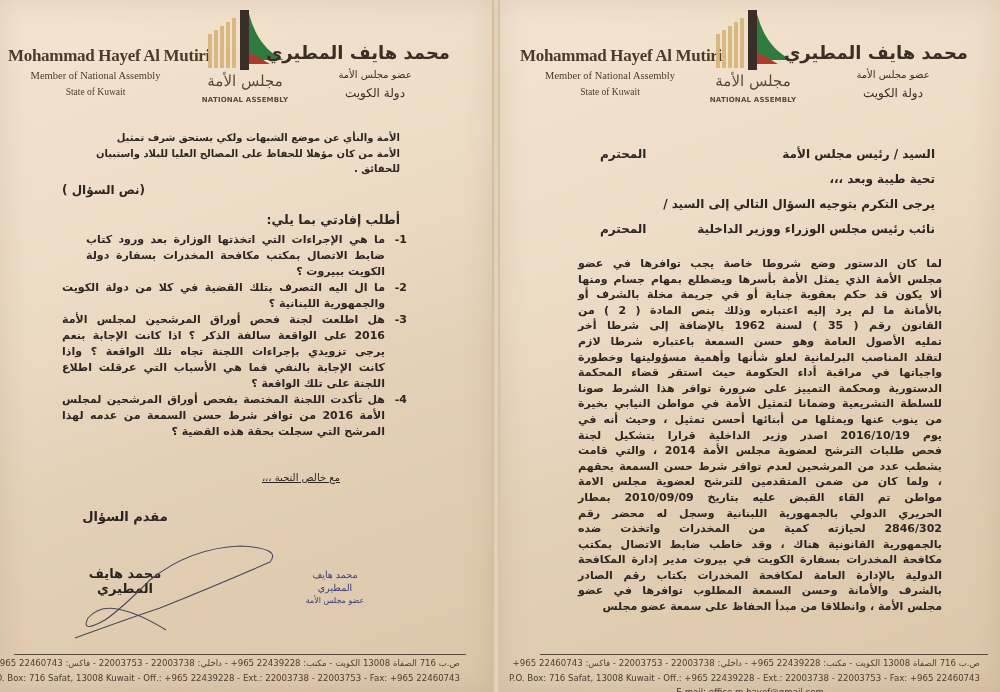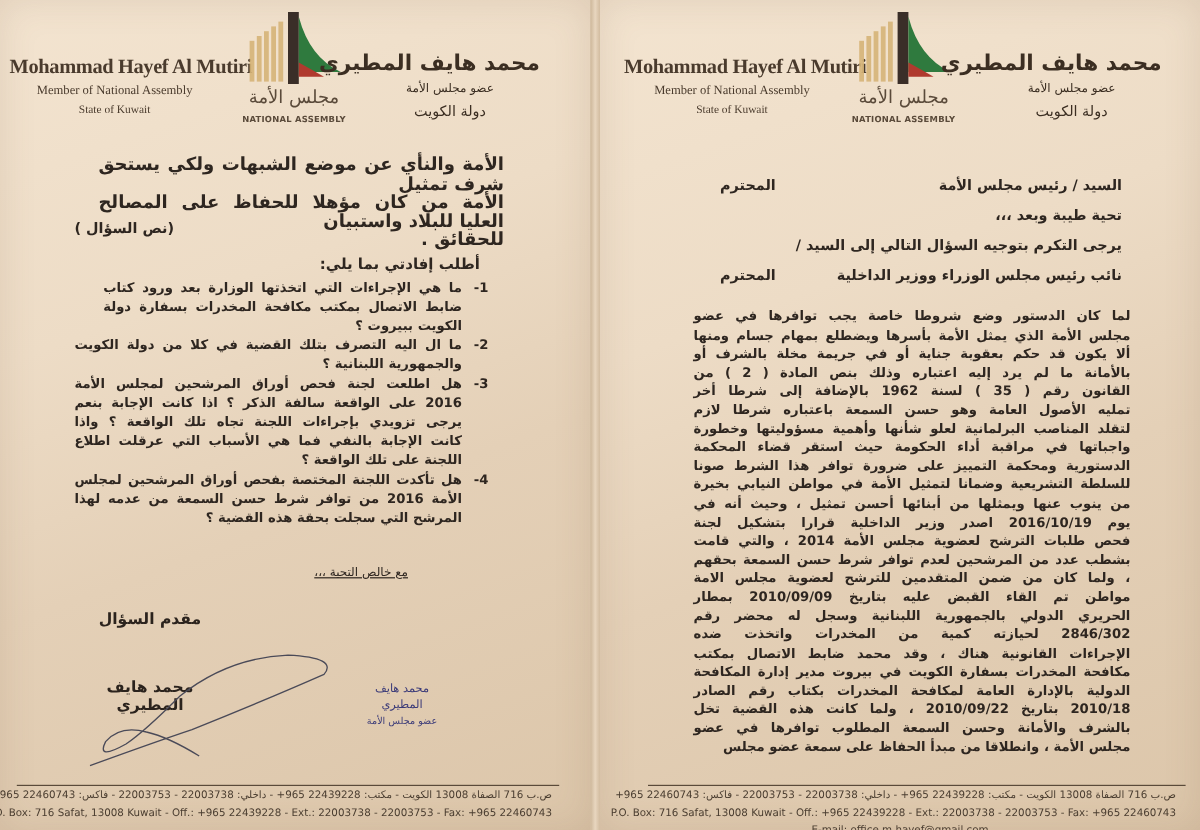--- a/index.html
+++ b/index.html
@@ -66,21 +66,21 @@
       <div class="ar">مجلس الأمة</div>
       <div class="en">NATIONAL ASSEMBLY</div>
     </div>
     <div class="hdr-ar" style="left:300px; width:150px;">
       <div class="name">محمد هايف المطيري</div>
       <div class="sub">عضو مجلس الأمة</div>
       <div class="sub2">دولة الكويت</div>
     </div>
   </div>
 
-  <div class="txt bold" style="left:62px; width:338px; top:130px; font-size:15px; line-height:15.5px; text-align-last:right;margin-left:20px;">
+  <div class="txt bold" style="left:62px; width:338px; top:130px; font-size:10px; line-height:15.5px; text-align-last:right;">
     <p>الأمة والنأي عن موضع الشبهات ولكي يستحق شرف تمثيل</p>
     <p>الأمة من كان مؤهلا للحفاظ على المصالح العليا للبلاد واستبيان</p>
     <p>للحقائق .</p>
   </div>
 
   <div class="txt bold" style="left:62px; width:338px; top:183px; text-align:left; font-size:12px;">(نص السؤال )</div>
   <div class="txt bold" style="left:62px; width:338px; top:212px; text-align:right; font-size:12.5px;">أطلب إفادتي بما يلي:</div>
 
   <div class="txt bold" style="left:62px; width:345px; top:232px; font-size:11px; line-height:16px;">
     <div style="display:flex;">
@@ -194,24 +194,23 @@
     <p>الدستورية ومحكمة التمييز على ضرورة توافر هذا الشرط صونا</p>
     <p>للسلطة التشريعية وضمانا لتمثيل الأمة في مواطن النيابي بخيرة</p>
     <p>من ينوب عنها ويمثلها من أبنائها أحسن تمثيل ، وحيث أنه في</p>
     <p>يوم 2016/10/19 اصدر وزير الداخلية قرارا بتشكيل لجنة</p>
     <p>فحص طلبات الترشح لعضوية مجلس الأمة 2014 ، والتي قامت</p>
     <p>بشطب عدد من المرشحين لعدم توافر شرط حسن السمعة بحقهم</p>
     <p>، ولما كان من ضمن المتقدمين للترشح لعضوية مجلس الامة</p>
     <p>مواطن تم القاء القبض عليه بتاريخ 2010/09/09 بمطار</p>
     <p>الحريري الدولي بالجمهورية اللبنانية وسجل له محضر رقم</p>
     <p>2846/302 لحيازته كمية من المخدرات واتخذت ضده</p>
-    <p>الإجراءات القانونية هناك ، وقد محمد ضابط الاتصال بمكتب</p>
+    <p>بالجمهورية القانونية هناك ، وقد خاطب ضابط الاتصال بمكتب</p>
     <p>مكافحة المخدرات بسفارة الكويت في بيروت مدير إدارة المكافحة</p>
     <p>الدولية بالإدارة العامة لمكافحة المخدرات بكتاب رقم الصادر</p>
-    <p>2010/18 بتاريخ 2010/09/22 ، ولما كانت هذه القضية تخل</p>
     <p>بالشرف والأمانة وحسن السمعة المطلوب توافرها في عضو</p>
     <p style="text-align-last:right;">مجلس الأمة ، وانطلاقا من مبدأ الحفاظ على سمعة عضو مجلس</p>
   </div>
 
   <div class="foot-line" style="left:40px; width:448px; top:654px;"></div>
   <div class="foot" style="right:20px; top:658px; direction:rtl;">ص.ب 716 الصفاة 13008 الكويت - مكتب: 22439228 965+ - داخلي: 22003738 - 22003753 - فاكس: 22460743 965+</div>
   <div class="foot" style="right:20px; top:673px;">P.O. Box: 716 Safat, 13008 Kuwait - Off.: +965 22439228 - Ext.: 22003738 - 22003753 - Fax: +965 22460743</div>
   <div class="foot" style="left:150px; width:200px; top:687px; text-align:center;">E-mail: office.m.hayef@gmail.com</div>
 </div>
 

